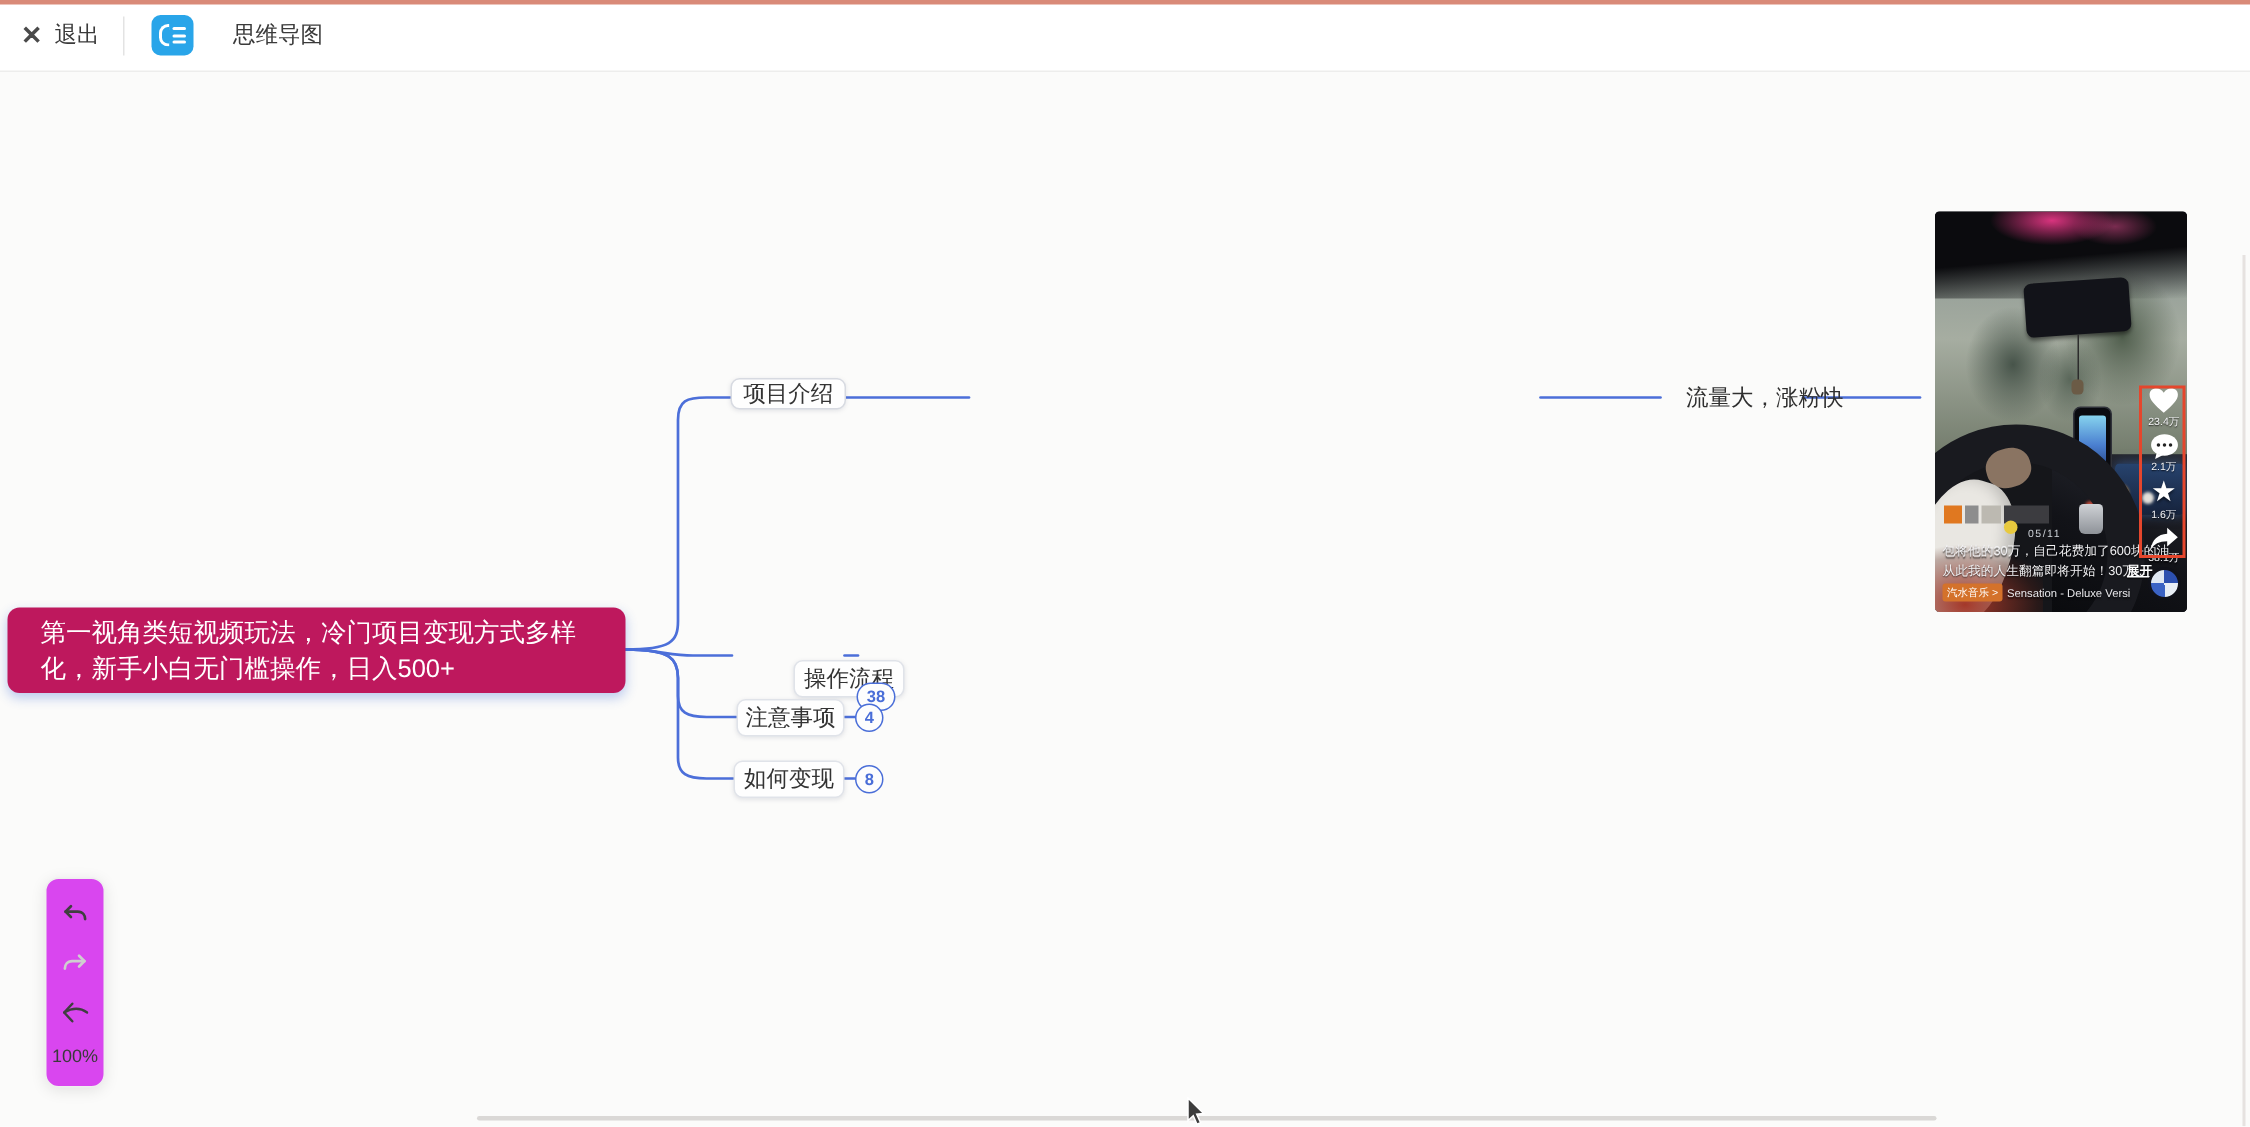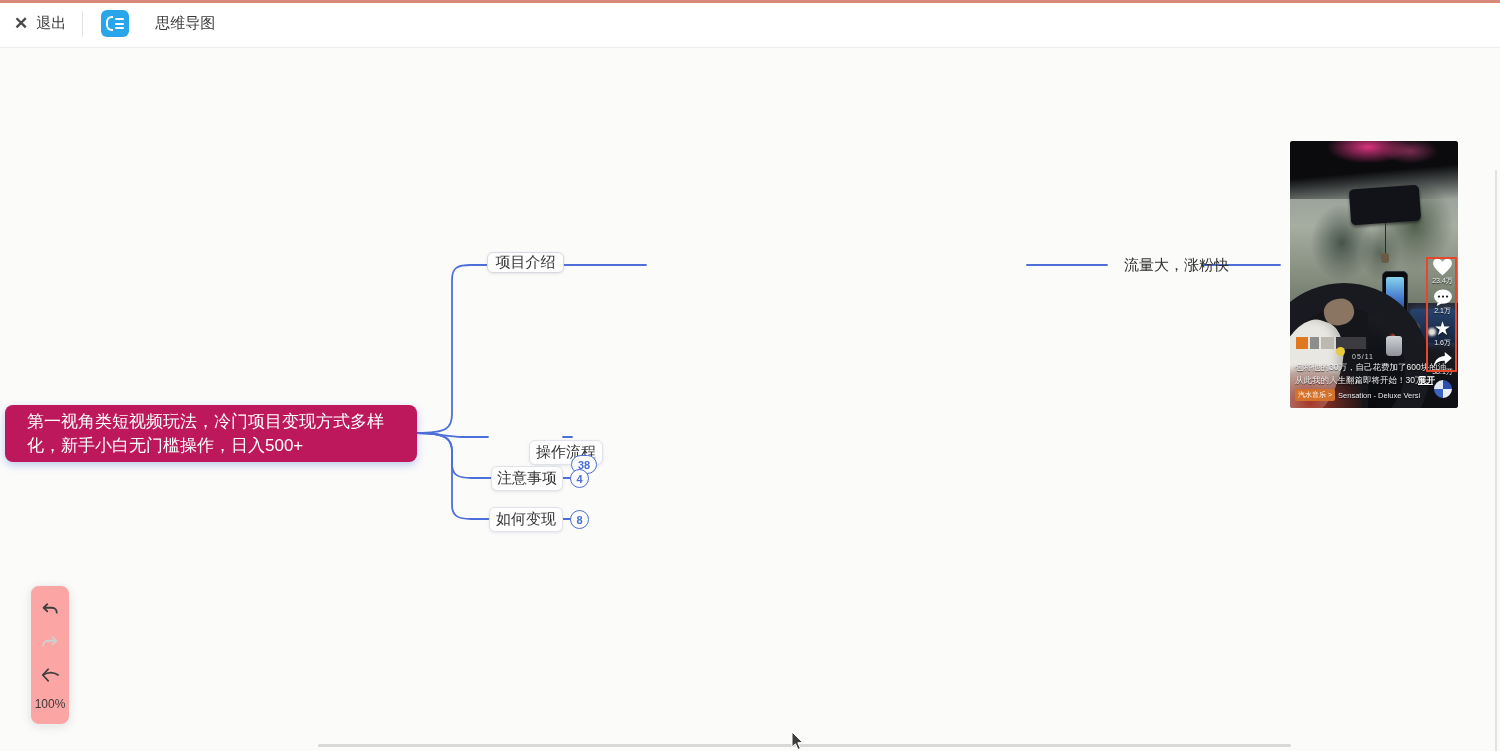--- a/index.html
+++ b/index.html
@@ -111,21 +111,21 @@
   .v-count { font-size:7px; color:#f5f5f7; text-shadow:0 1px 1px rgba(0,0,0,.8); margin-top:0px; }
   .v-star { font-size:19px; color:#fff; line-height:19px; text-shadow:0 1px 2px rgba(0,0,0,.6); font-family:"DejaVu Sans", sans-serif; }
   .v-highlight { position:absolute; left:136px; top:116px; width:31px; height:115px; border:2px solid #e5462c; z-index:6; }
   .v-disc { position:absolute; left:142px; top:237px; width:22px; height:22px; border-radius:50%;
     background:conic-gradient(#2c4fae 0 90deg, #e8eef5 90deg 180deg, #3b63c4 180deg 270deg, #dfe7f2 270deg 360deg);
     border:2px solid #101118; z-index:5; }
 
   
   .toolbar {
     position:absolute; left:30px; top:585px; width:40px; height:140px;
-    background:#fca5a5; border:1px solid #efefef; border-radius:9px;
+    background:#d946ef; border:1px solid #efefef; border-radius:9px;
     box-shadow:0 2px 10px rgba(0,0,0,0.10); z-index:10;
     display:flex; flex-direction:column; align-items:center; justify-content:space-around;
     padding:8px 0;
   }
   .tool-btn { width:22px; height:22px; display:flex; align-items:center; justify-content:center; cursor:pointer; }
   .zoom-level { font-size:12px; color:#3a3a3a; }
 
   
   .h-scroll { position:absolute; left:318px; top:744px; width:973px; height:3px; background:#dad8d6; border-radius:2px; z-index:20; }
   .v-scroll { position:absolute; left:1495px; top:170px; width:2px; height:581px; background:#e6e2e0; z-index:20; }

